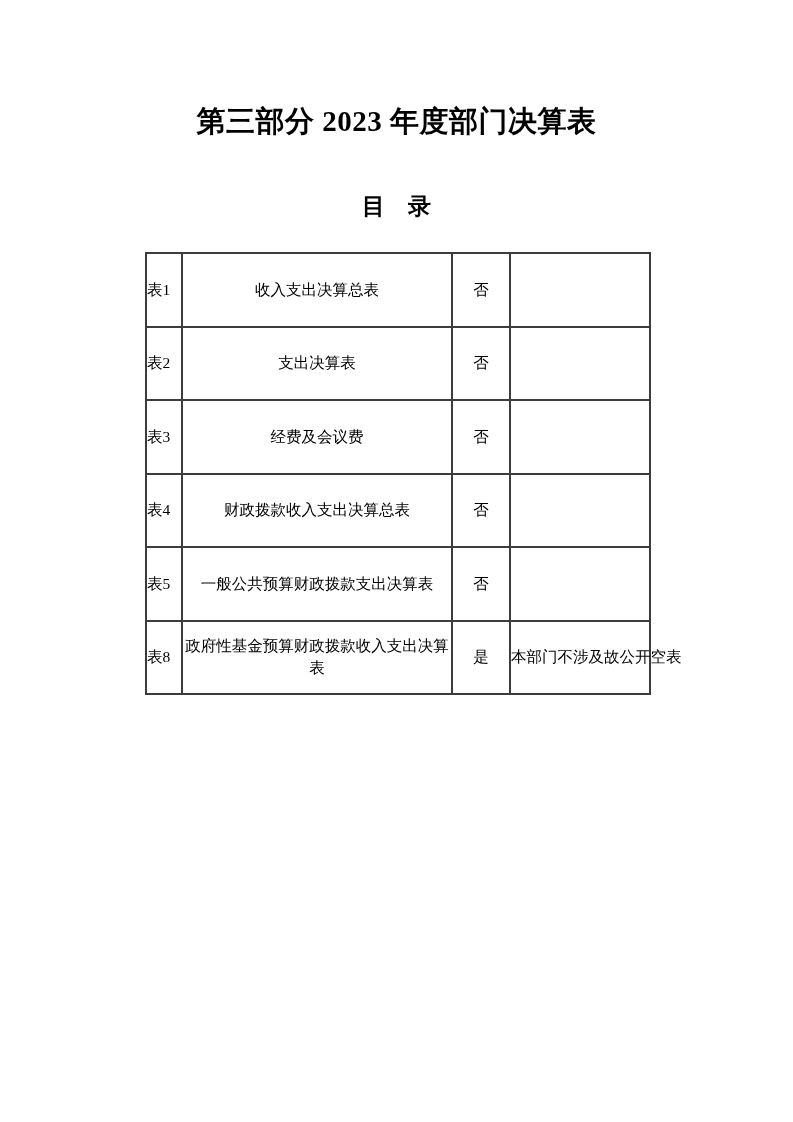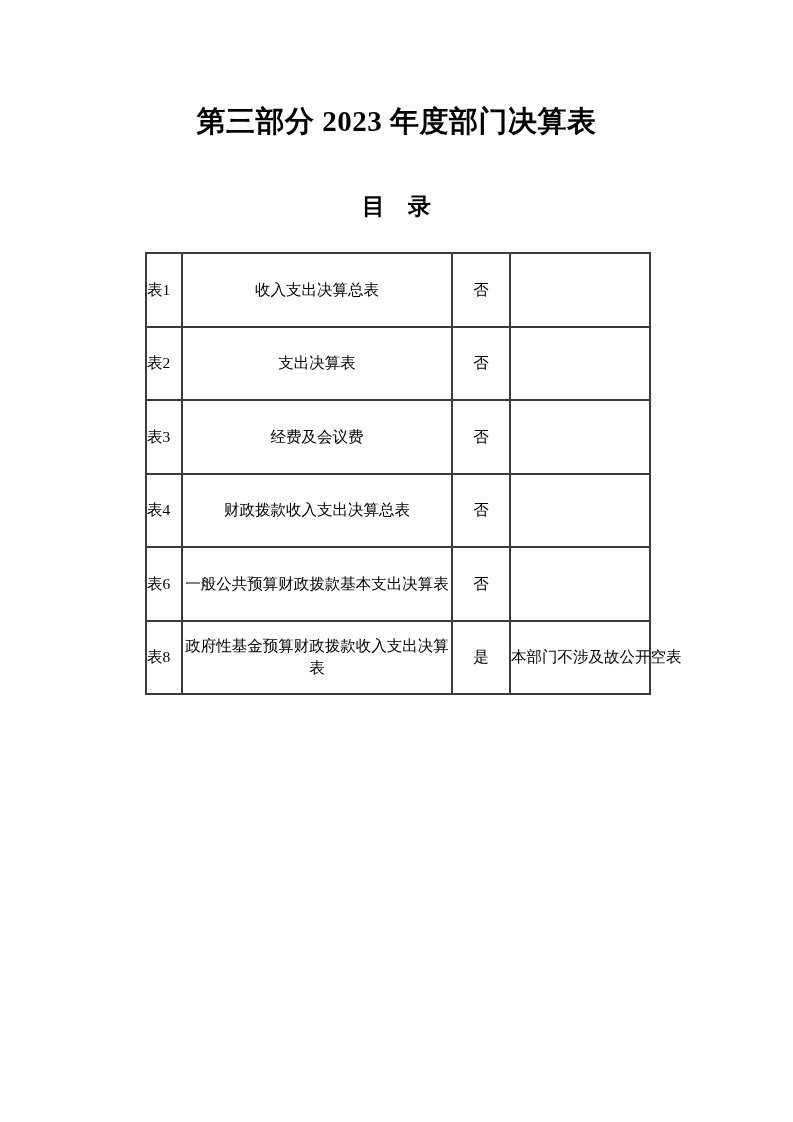--- a/index.html
+++ b/index.html
@@ -115,22 +115,22 @@
     <td class="c-empty">否</td>
     <td class="c-reason"></td>
   </tr>
   <tr class="body-row">
     <td class="c-seq">表4</td>
     <td class="c-content">财政拨款收入支出决算总表</td>
     <td class="c-empty">否</td>
     <td class="c-reason"></td>
   </tr>
   <tr class="body-row">
-    <td class="c-seq">表6</td>
-    <td class="c-content">一般公共预算财政拨款基本支出决算表</td>
+    <td class="c-seq">表5</td>
+    <td class="c-content">一般公共预算财政拨款支出决算表</td>
     <td class="c-empty">否</td>
     <td class="c-reason"></td>
   </tr>
   <tr class="body-row">
     <td class="c-seq">表8</td>
     <td class="c-content">政府性基金预算财政拨款收入支出决算表</td>
     <td class="c-empty">是</td>
     <td class="c-reason">本部门不涉及故公开空表</td>
   </tr>
 </tbody>

